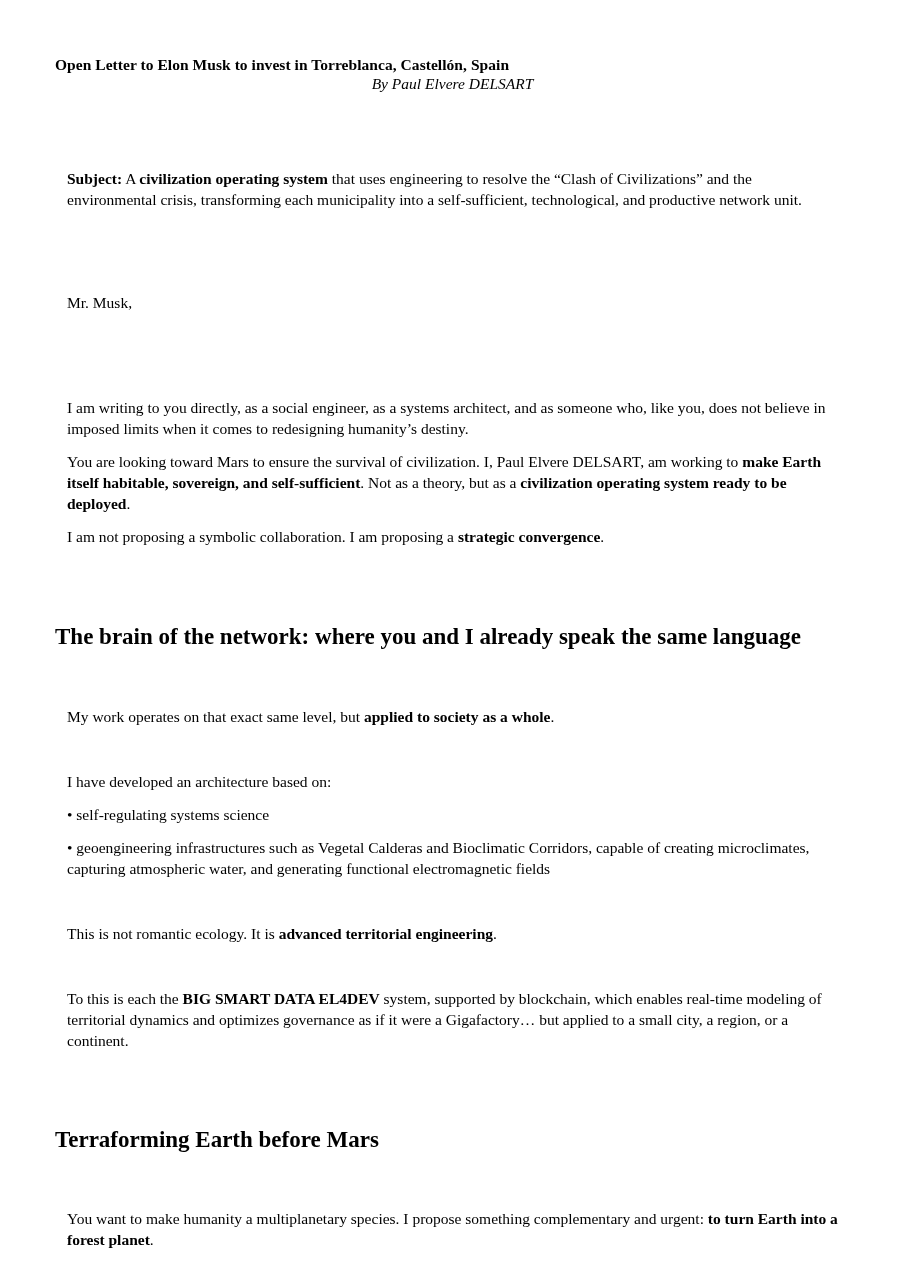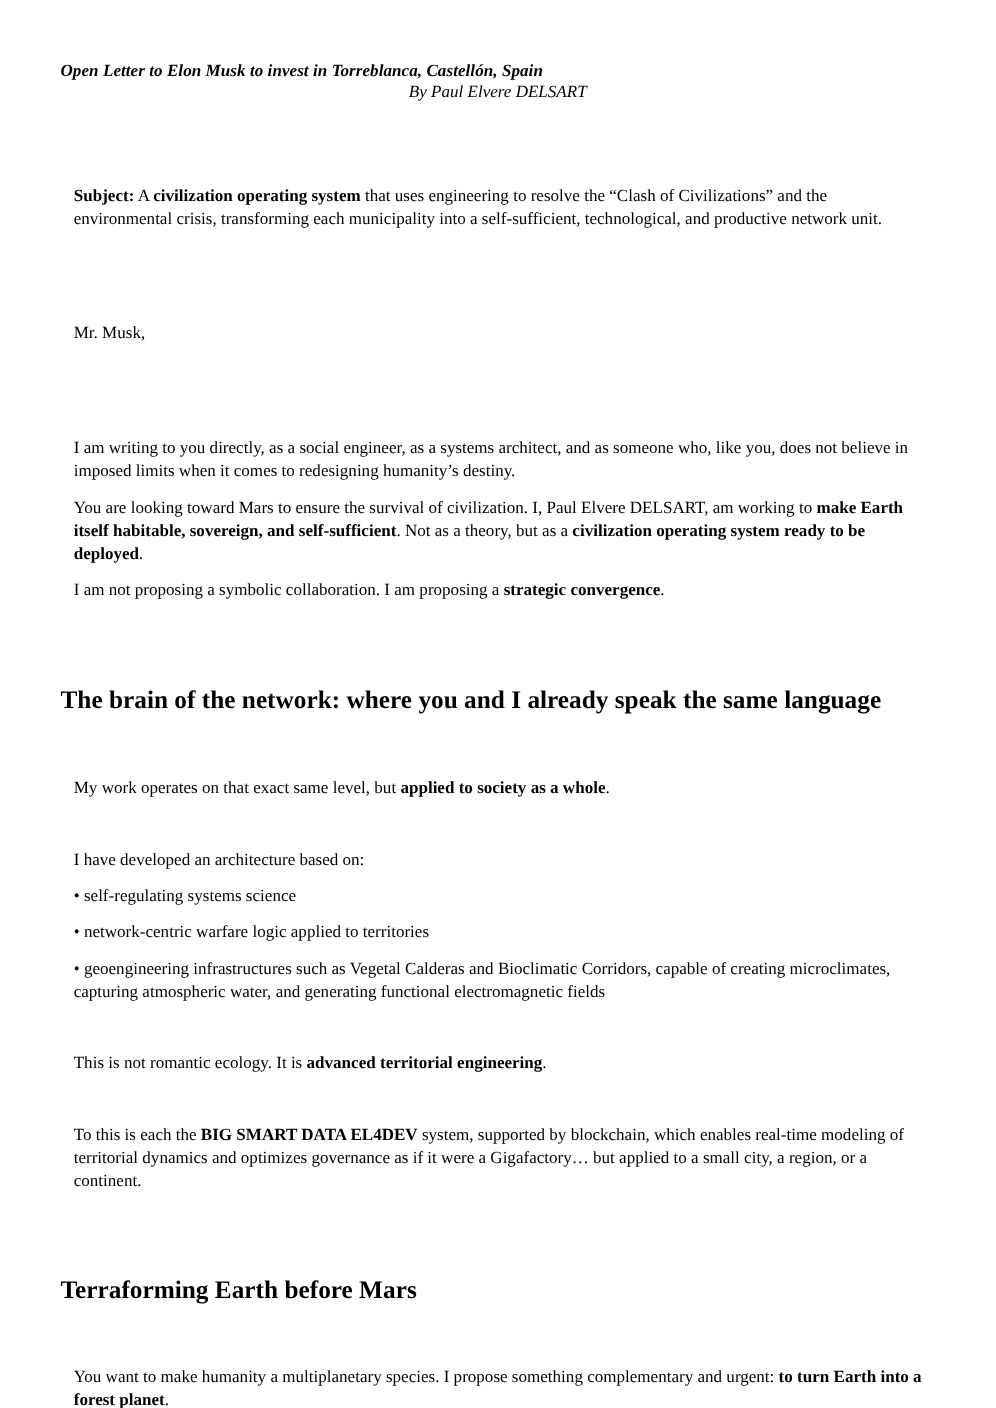--- a/index.html
+++ b/index.html
@@ -25,21 +25,20 @@
     left: 55px;
     top: 55px;
     width: 795px;
   }
   .doc-title {
     font-size: 15.5px;
     font-weight: bold;
     line-height: 19px;
     margin: 0;
     letter-spacing: 0.05px;
-    font-style: italic;
   }
   .doc-author {
     font-size: 15.5px;
     font-style: italic;
     line-height: 19px;
     margin: 0;
     text-align: center;
   }
   .para {
     font-size: 15.5px;
@@ -97,21 +96,20 @@
     <h2 class="section-heading">The brain of the network: where you and I already speak the same language</h2>
 
     <div class="sp-afterhead1"></div>
 
     <p class="para"><span>My work operates on that exact same level, but </span><b>applied to society as a whole</b><span>.</span></p>
 
     <div class="sp-list"></div>
 
     <p class="para">I have developed an architecture based on:</p>
     <p class="para">• self-regulating systems science</p>
-    <p class="para">• network-centric warfare logic applied to territories</p>
     <p class="para">• geoengineering infrastructures such as Vegetal Calderas and Bioclimatic Corridors, capable of creating microclimates, capturing atmospheric water, and generating functional electromagnetic fields</p>
 
     <div class="sp-ecology"></div>
 
     <p class="para"><span>This is not romantic ecology. It is </span><b>advanced territorial engineering</b><span>.</span></p>
 
     <div class="sp-bigdata"></div>
 
     <p class="para"><span>To this is each the </span><b>BIG SMART DATA EL4DEV</b><span> system, supported by blockchain, which enables real-time modeling of territorial dynamics and optimizes governance as if it were a Gigafactory… but applied to a small city, a region, or a continent.</span></p>
 

